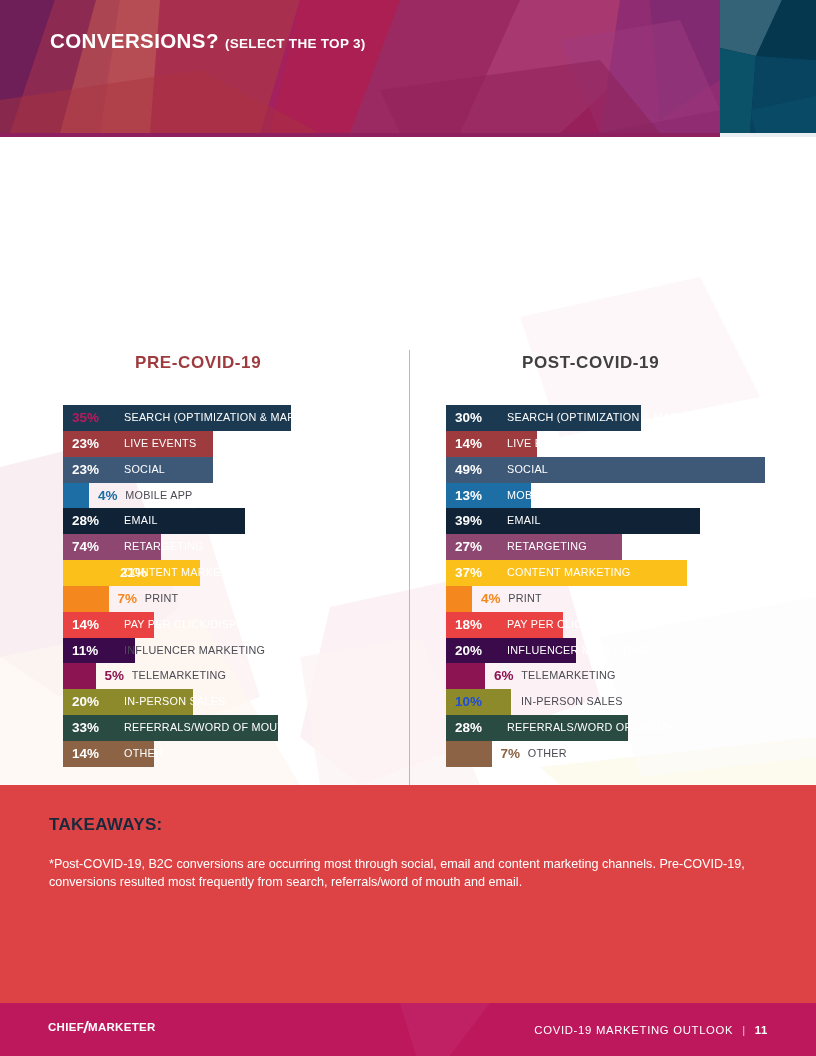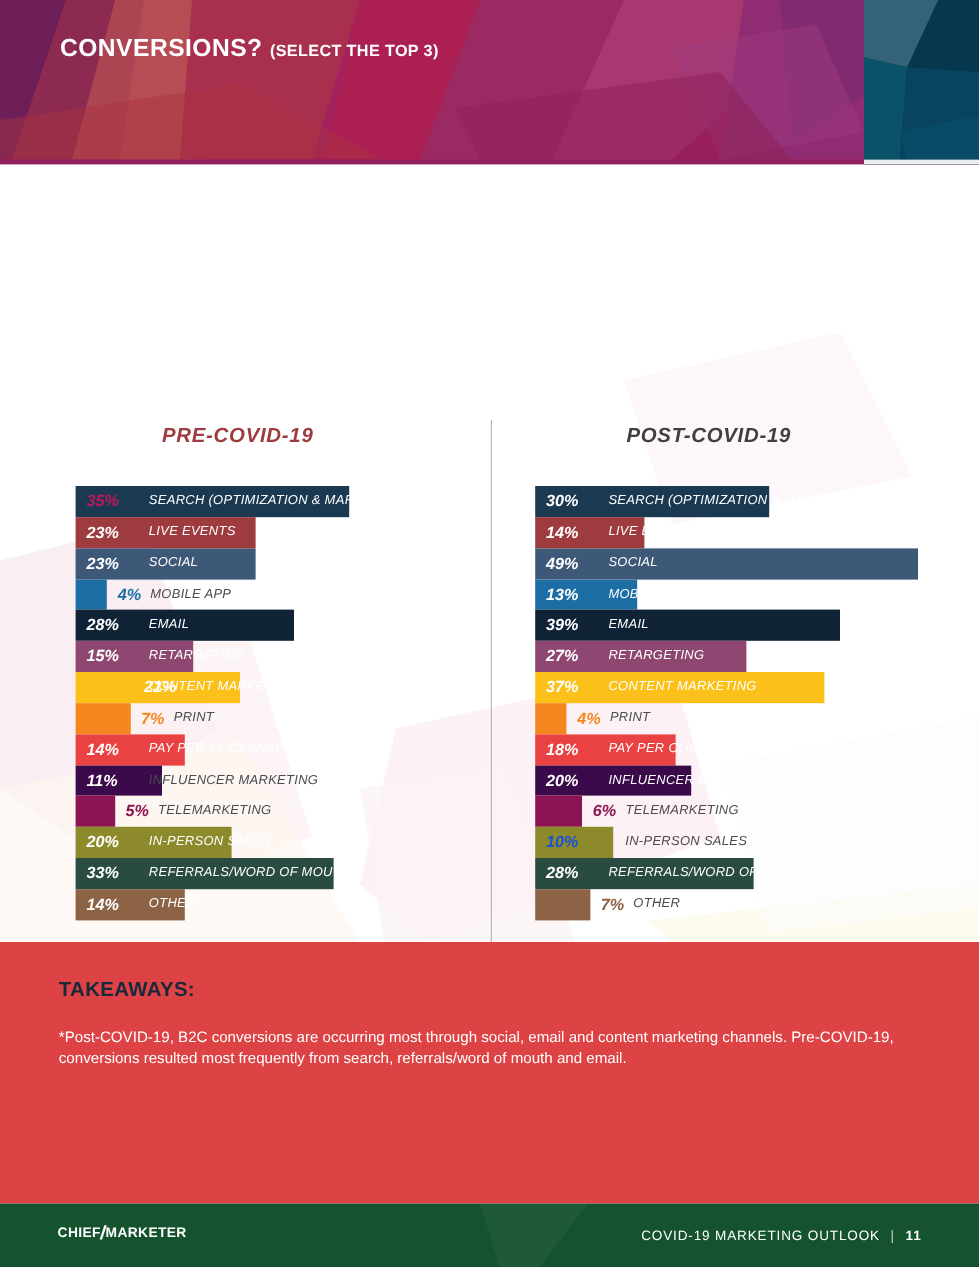--- a/index.html
+++ b/index.html
@@ -28,21 +28,21 @@
     position:absolute; left:50px; top:27px; width:640px;
     color:#ffffff; font-weight:bold; font-size:20.5px; line-height:27.5px;
     letter-spacing:0.4px; z-index:20;
   }
   .hdr-title .sub { font-size:13.5px; letter-spacing:0.3px; }
 
   
   .bg-wm { position:absolute; left:0; top:137px; width:816px; height:648px; overflow:hidden; z-index:0; }
 
   
-  .charts { position:absolute; left:0; top:137px; width:680px; height:648px; z-index:2;font-style:italic; }
+  .charts { position:absolute; left:0; top:137px; width:680px; height:648px; z-index:2; }
   .col-title {
     position:absolute; top:216px; font-size:17px; font-weight:bold; letter-spacing:0.6px;
   }
   .col-title.pre  { left:135px; color:#9e3b3f; }
   .col-title.post { left:522px; color:#404040; }
   .divider {
     position:absolute; left:409px; top:213px; width:1px; height:449px; background:#b9b9bd;
   }
 
   .chart { position:absolute; top:268px; }
@@ -75,21 +75,21 @@
   .tk-p {
     position:absolute; left:49px; width:722px; color:#ffffff;
     font-size:12.6px; line-height:17.6px;
   }
   .tk-p1 { top:71px; }
   .tk-p2 { top:142px; }
 
   
   .footer {
     position:absolute; left:0; top:1003px; width:816px; height:53px;
-    background:#14532d; z-index:3; overflow:hidden;padding-left:34px;
+    background:#be185d; z-index:3; overflow:hidden;padding-left:34px;
   }
   .footer-shape {
     position:absolute; left:400px; top:0; width:90px; height:53px;
     background:rgba(255,255,255,0.045);
     clip-path:polygon(0 0, 100% 0, 55% 100%, 18% 100%);
   }
   .logo {
     position:absolute; left:48px; top:18px; color:#ffffff;
     font-size:11.5px; font-weight:bold; letter-spacing:0.3px;
     font-family:"Liberation Sans", sans-serif;
@@ -187,21 +187,21 @@
         <div class="pct" style="left: 35.04px; color: rgb(28, 110, 164);">4%</div>
         <div class="lbl" style="left: 62.24px;">MOBILE APP</div>
       </div>
       <div class="row">
         <div class="bar" style="width: 182.28px; background: rgb(16, 35, 54);"></div>
         <div class="pct" style="left: 9px; color: rgb(255, 255, 255);">28%</div>
         <div class="lbl on-bar" style="left: 61px;">EMAIL</div>
       </div>
       <div class="row">
         <div class="bar" style="width: 97.65px; background: rgb(141, 71, 113);"></div>
-        <div class="pct" style="left: 9px; color: rgb(255, 255, 255);">15%</div>
+        <div class="pct" style="left: 9px; color: rgb(255, 255, 255);">74%</div>
         <div class="lbl on-bar" style="left: 61px;">RETARGETING</div>
       </div>
       <div class="row">
         <div class="bar" style="width: 136.71px; background: rgb(252, 192, 26);"></div>
         <div class="pct" style="left: 9px; color: rgb(255, 255, 255); margin-left: 48px;">21%</div>
         <div class="lbl on-bar" style="left: 61px;">CONTENT MARKETING</div>
       </div>
       <div class="row">
         <div class="bar" style="width: 45.57px; background: rgb(245, 135, 31);"></div>
         <div class="pct" style="left: 54.57px; color: rgb(245, 135, 31);">7%</div>

